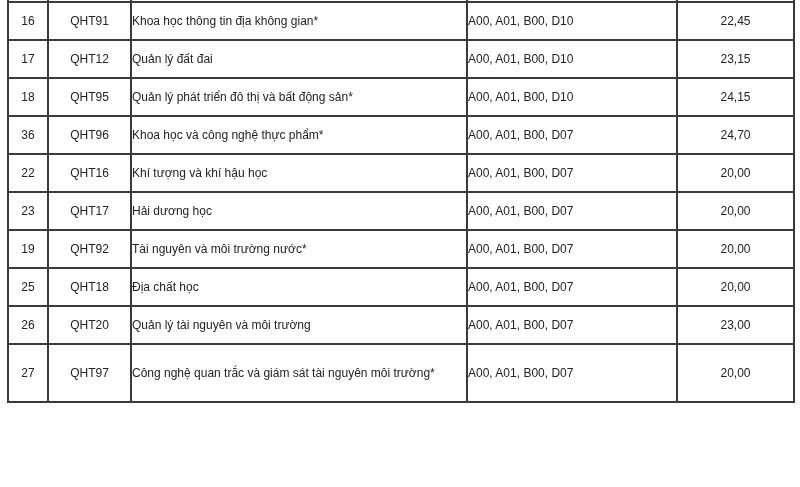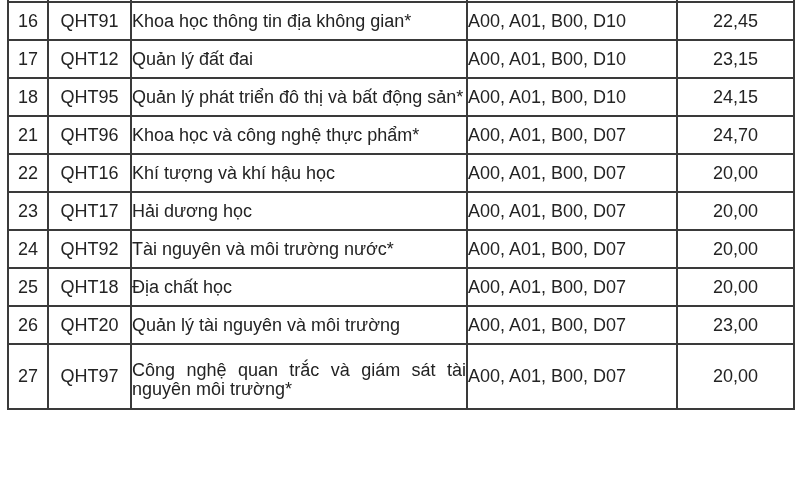--- a/index.html
+++ b/index.html
@@ -17,21 +17,21 @@
   }
   .table-wrap {
     position: absolute;
     left: 7px;
     top: 0;
   }
   table.scores {
     border-collapse: collapse;
     table-layout: fixed;
     width: 786px;
-    font-size: 18px;
+    font-size: 12px;
     color: #232323;
     border-radius: 21px;
   }
   table.scores td {
     border: 2px solid #3a3a3a;
     padding: 0;
     height: 36px;
     vertical-align: middle;
     overflow: hidden;
   }
@@ -50,21 +50,21 @@
   td.cell-combo {
     text-align: left;
     padding-left: 10px;
   }
   tr.row-tall td {
     height: 50px;
   }
   tr.row-tall td.cell-major {
     text-align: justify;
     line-height: 19px;
-    padding-top: 10px;
+    padding-top: 3px;
     padding-bottom: 3px;
   }
 </style>
 </head>
 <body>
 
 <div class="table-wrap">
   <table class="scores">
     <colgroup>
       <col style="width:40px">
@@ -96,42 +96,42 @@
         <td class="cell-score">23,15</td>
       </tr>
       <tr>
         <td class="cell-no">18</td>
         <td class="cell-code">QHT95</td>
         <td class="cell-major">Quản lý phát triển đô thị và bất động sản*</td>
         <td class="cell-combo">A00, A01, B00, D10</td>
         <td class="cell-score">24,15</td>
       </tr>
       <tr>
-        <td class="cell-no">21</td>
+        <td class="cell-no">36</td>
         <td class="cell-code">QHT96</td>
         <td class="cell-major">Khoa học và công nghệ thực phẩm*</td>
         <td class="cell-combo">A00, A01, B00, D07</td>
         <td class="cell-score">24,70</td>
       </tr>
       <tr>
         <td class="cell-no">22</td>
         <td class="cell-code">QHT16</td>
         <td class="cell-major">Khí tượng và khí hậu học</td>
         <td class="cell-combo">A00, A01, B00, D07</td>
         <td class="cell-score">20,00</td>
       </tr>
       <tr>
         <td class="cell-no">23</td>
         <td class="cell-code">QHT17</td>
         <td class="cell-major">Hải dương học</td>
         <td class="cell-combo">A00, A01, B00, D07</td>
         <td class="cell-score">20,00</td>
       </tr>
       <tr>
-        <td class="cell-no">24</td>
+        <td class="cell-no">19</td>
         <td class="cell-code">QHT92</td>
         <td class="cell-major">Tài nguyên và môi trường nước*</td>
         <td class="cell-combo">A00, A01, B00, D07</td>
         <td class="cell-score">20,00</td>
       </tr>
       <tr>
         <td class="cell-no">25</td>
         <td class="cell-code">QHT18</td>
         <td class="cell-major">Địa chất học</td>
         <td class="cell-combo">A00, A01, B00, D07</td>

